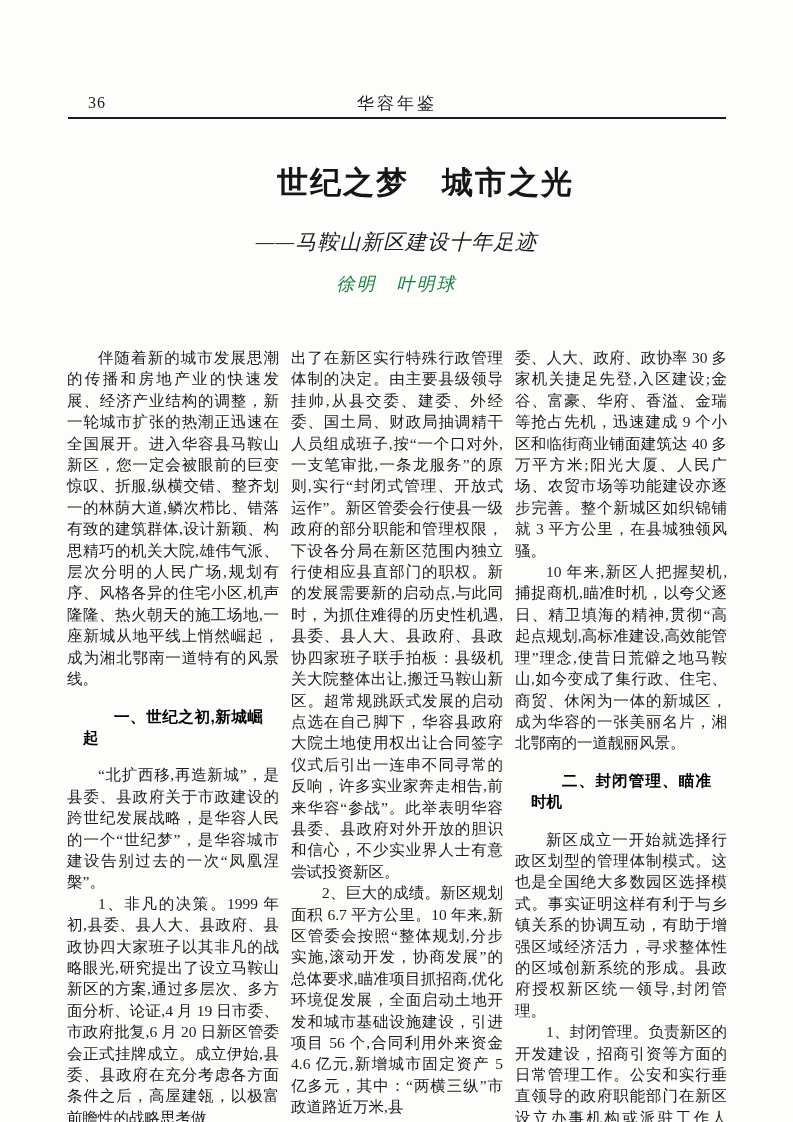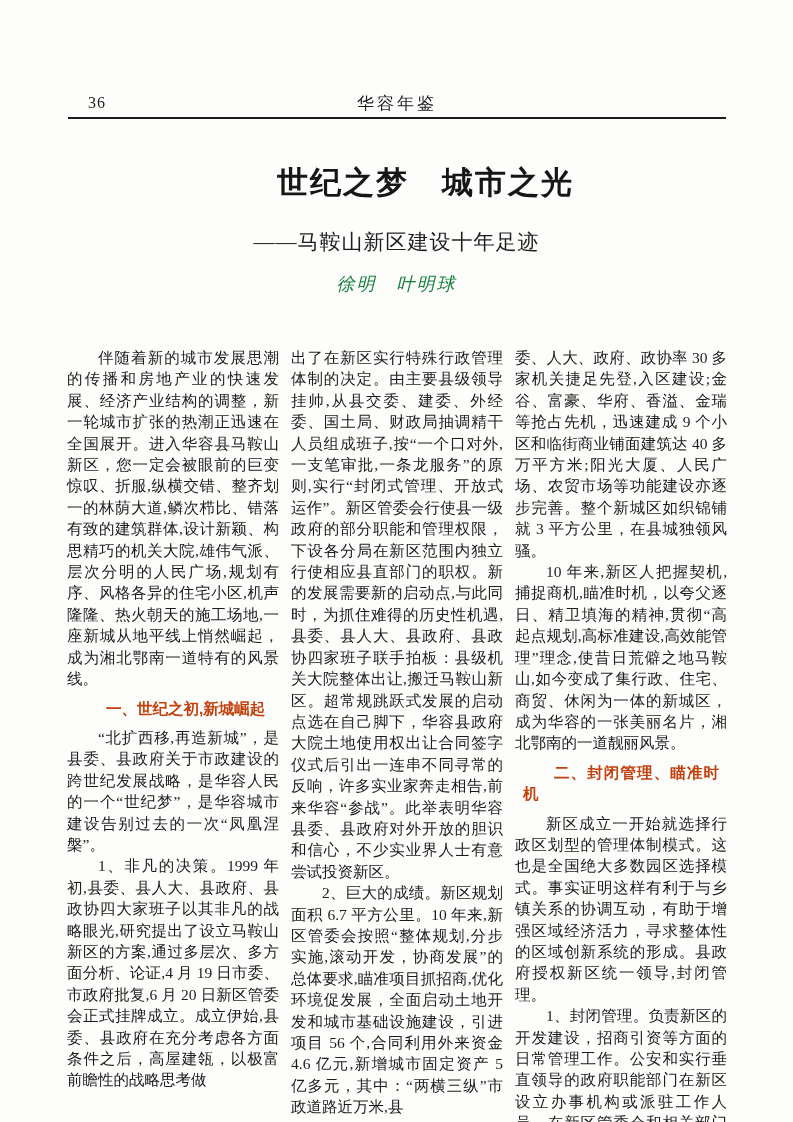--- a/index.html
+++ b/index.html
@@ -36,20 +36,21 @@
     margin: 0; text-align: center;
     font-family: "Liberation Sans", "DejaVu Sans", sans-serif;
     font-size: 31px; font-weight: 600; letter-spacing: 2px;
     color: #161616;
     padding-left: 29px;
   }
   .subtitle {
     position: absolute; top: 228px; left: 0; width: 100%;
     margin: 0; text-align: center;
     font-family: "Liberation Serif", "DejaVu Serif", serif;
+    font-style: italic;
     font-size: 21px; font-weight: 500; letter-spacing: 1px;
     color: #1d1d1d;
   }
   .authors {
     position: absolute; top: 272px; left: 0; width: 100%;
     text-align: center;
     font-family: "Liberation Serif", "DejaVu Serif", serif;
     font-style: italic;
     font-size: 18px; letter-spacing: 2px;
     color: #15803d;
@@ -63,26 +64,26 @@
     width: 212px; flex: 0 0 212px;
     font-size: 15.5px; line-height: 21.4px;
     text-align: justify;
     text-justify: inter-ideograph;
     color: #1b1b1b;
   }
   .col p { margin: 0; }
   .paragraph { text-indent: 2em; }
   .continuation { text-indent: 0; }
   .heading {
-    margin: 8px;
+    margin: 16px;
     font-size: 15.5px; line-height: 21.4px;
     text-indent: 2em;
     font-family: "Liberation Sans", "DejaVu Sans", sans-serif;
     font-weight: 700;
-    color: #c2410c;
+    color: #000000;
   }
 </style>
 </head>
 <body>
 
 <div class="page">
 
   <div class="header">
     <span class="pagenum">36</span>
     <span class="journal">华容年鉴</span>

